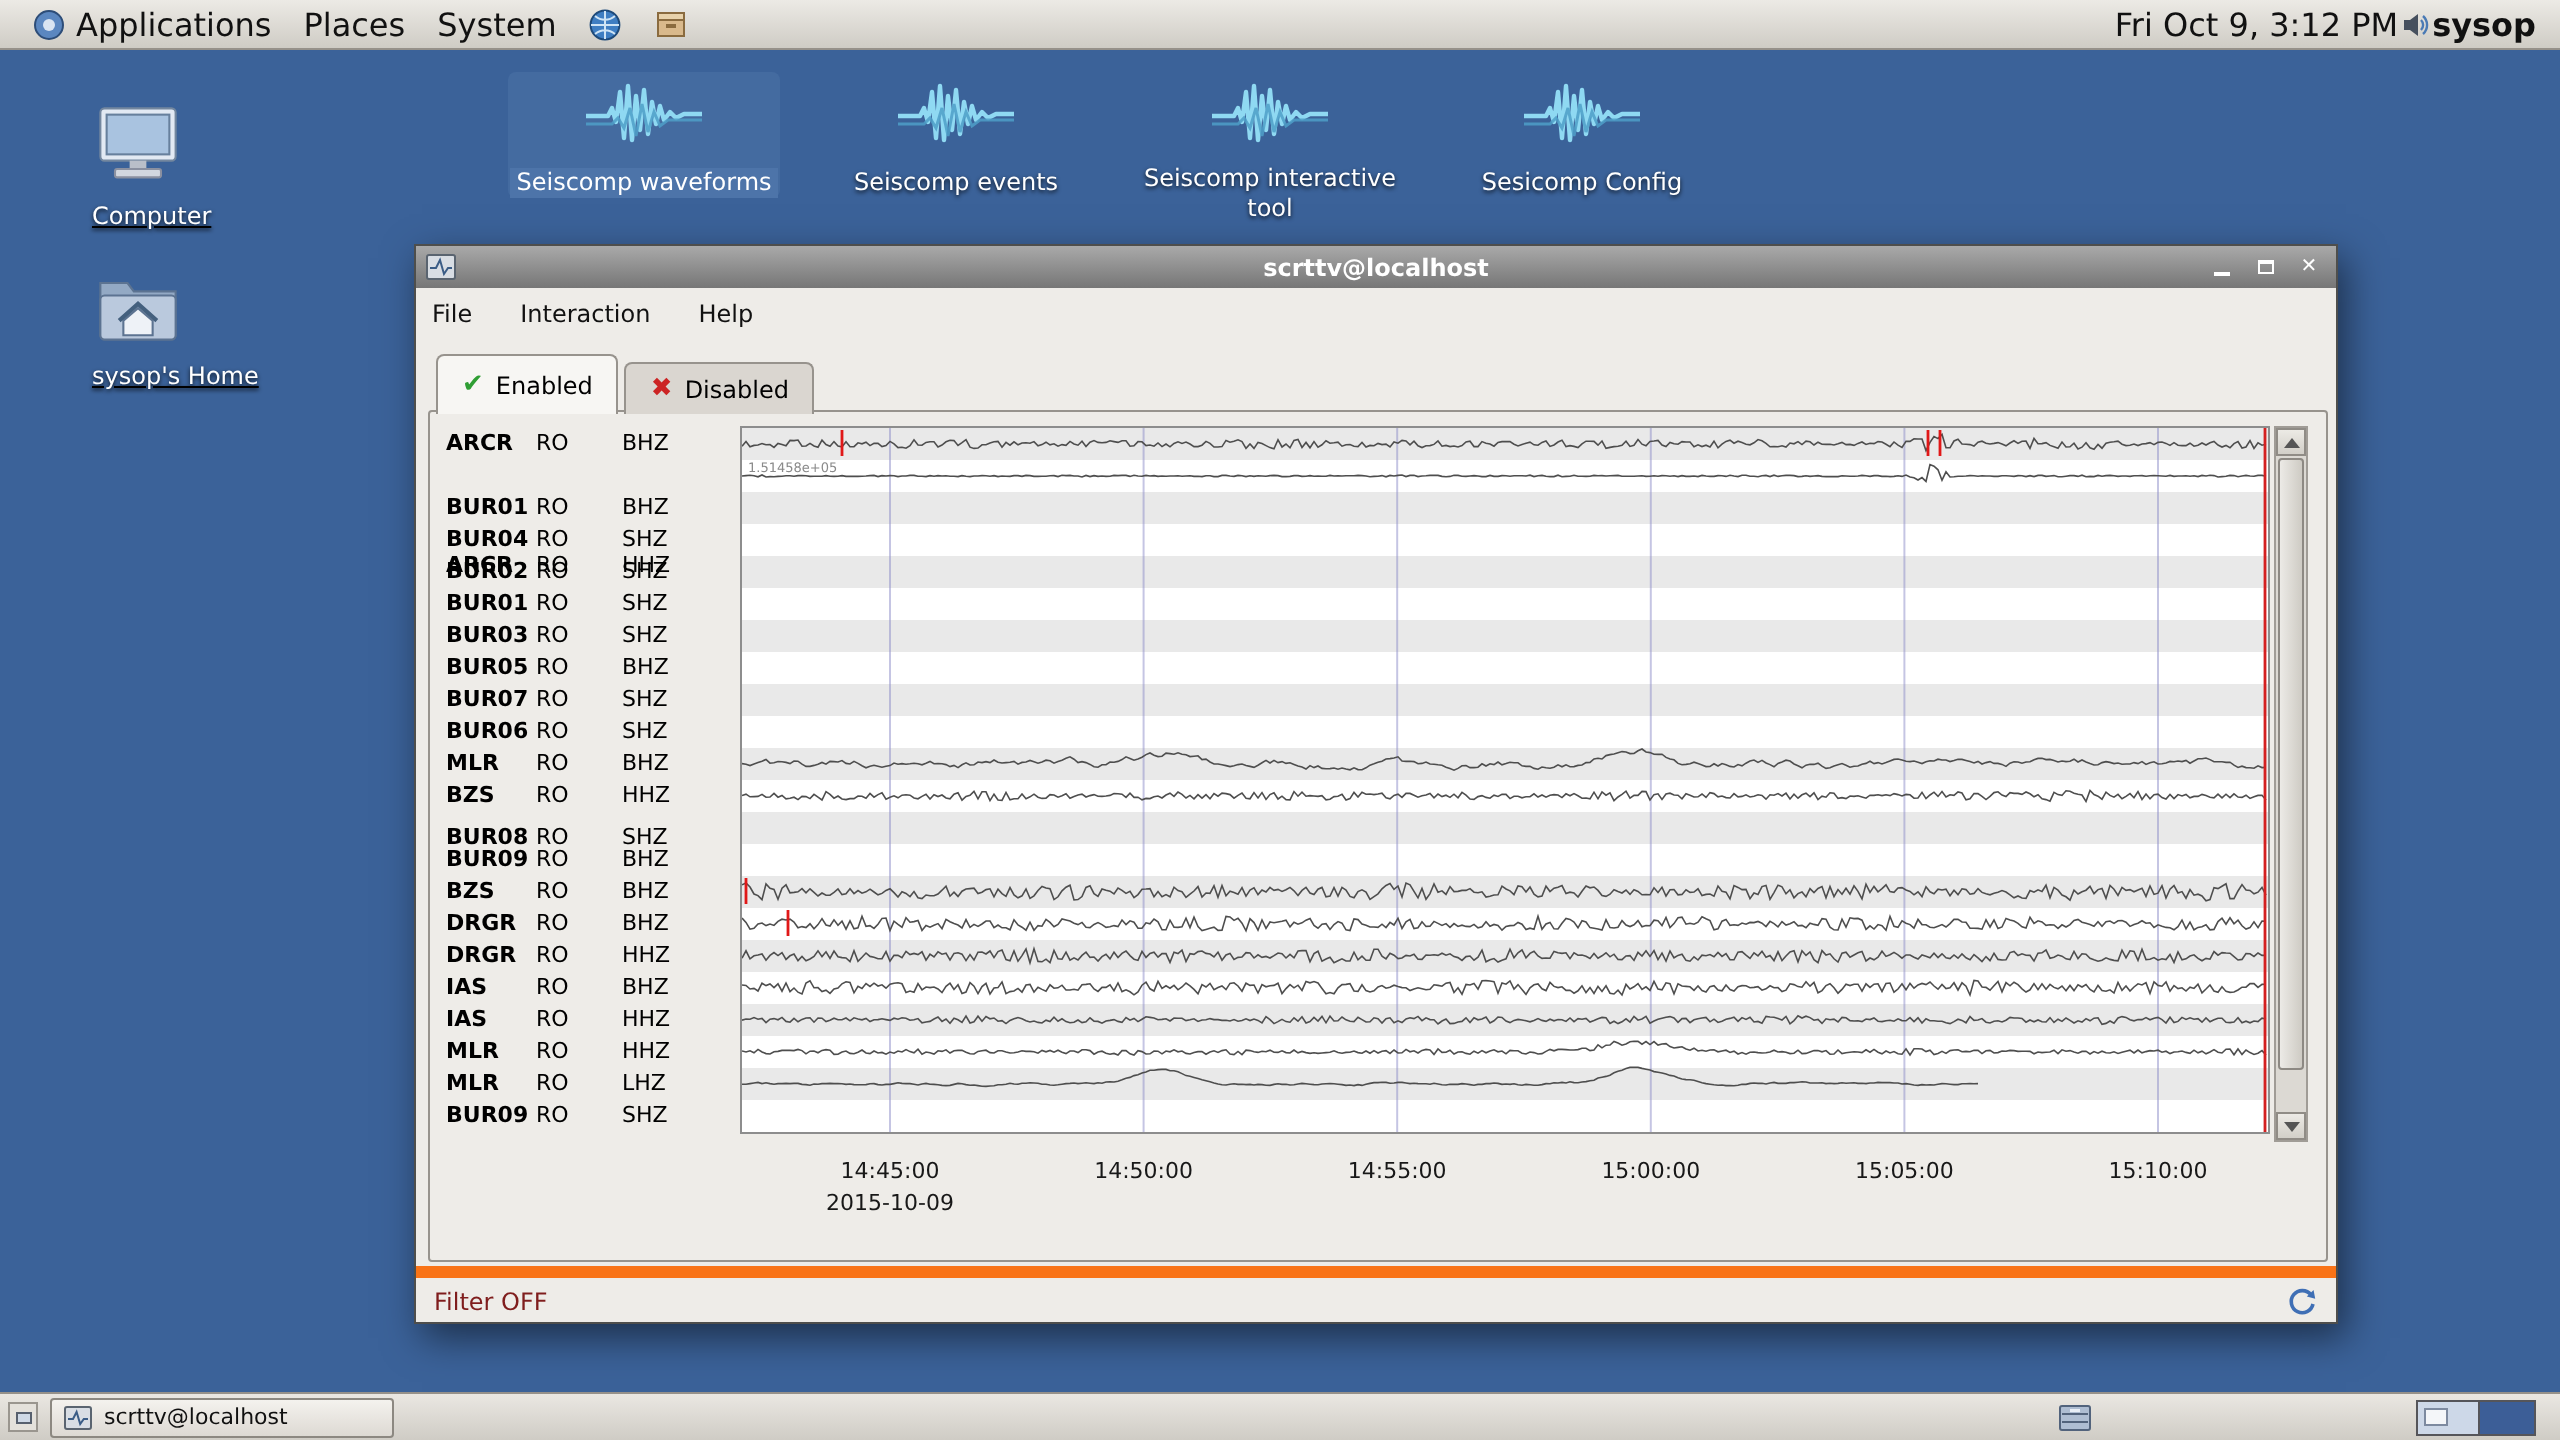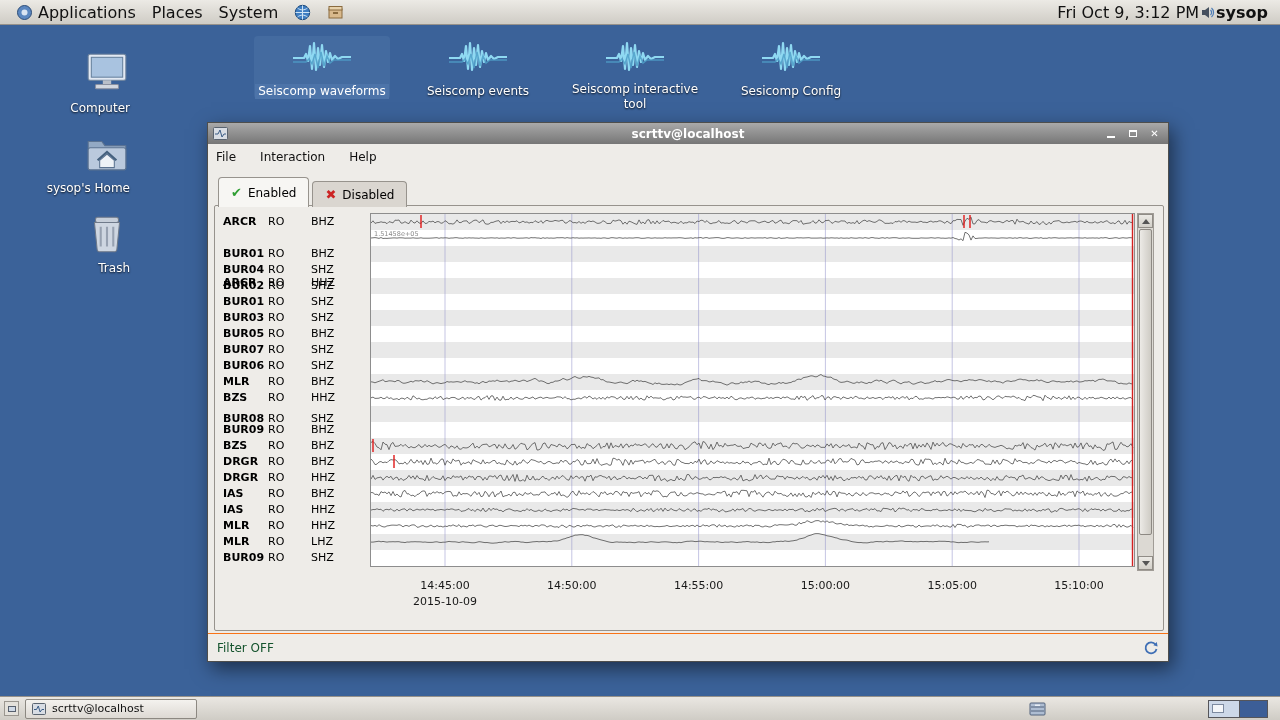--- a/index.html
+++ b/index.html
@@ -9,21 +9,21 @@
   
   .top-panel { position:absolute; top:0; left:0; right:0; height:25px;
     background:linear-gradient(#eceae5,#cfccc5); border-bottom:1px solid #96918a;
     display:flex; align-items:center; padding:0 8px; font-size:16px; color:#111; }
   .menu-btn { display:flex; align-items:center; gap:5px; padding:3px 8px; cursor:default; }
   .panel-ico { width:17px; height:17px; display:inline-block; }
   .panel-right { margin-left:auto; display:flex; align-items:center; }
   .user-label { font-weight:bold; padding-right:4px; }
 
   
-  .desk-icon { position:absolute; width:84px; text-align:right; }
+  .desk-icon { position:absolute; width:84px; text-align:left;text-decoration:underline; }
   .desk-icon .glyph { width:46px; height:42px; margin:0 auto; }
   .desk-icon .dlabel { margin-top:3px; color:#fff; font-size:12px; text-shadow:0 1px 2px rgba(0,0,0,.85); }
 
   
   .launcher { position:absolute; top:36px; width:136px; text-align:center; }
   .launcher .glyph { width:66px; height:40px; margin:0 auto; }
   .launcher .llabel { margin-top:2px; color:#fff; font-size:12px; line-height:15px;
     text-shadow:0 1px 2px rgba(0,0,0,.85); display:inline-block; padding:0 3px; }
   .launcher.selected { background:rgba(88,128,178,.30); border-radius:4px; }
   .launcher.selected .llabel { background:#4d74a9; text-shadow:none; }
@@ -76,22 +76,22 @@
     border-top:5px solid #555; }
   .sb-thumb { position:absolute; left:1px; top:15px; width:13px; height:306px;
     background:linear-gradient(90deg,#eceae6,#cecbc4); border:1px solid #8d8983; border-radius:2px; }
 
   .tick-label { position:absolute; top:456px; width:90px; text-align:center;
     font-size:11px; color:#181818; z-index:2; }
   .date-label { position:absolute; top:472px; left:192px; width:90px; text-align:center;
     font-size:11px; color:#181818; z-index:2; }
 
   .statusbar { position:absolute; left:0; right:0; top:510px; height:29px;
-    border-top:1px solid #f97316; display:flex; align-items:center; padding:0 9px;
-    font-size:12px; color:#14532d;text-align:right; }
+    border-top:6px solid #f97316; display:flex; align-items:center; padding:0 9px;
+    font-size:12px; color:#7f1d1d;text-align:right; }
   .status-ico { margin-left:auto; width:16px; height:16px; }
 
   
   .taskbar { position:absolute; left:0; right:0; bottom:0; height:24px;
     background:linear-gradient(#eae7e2,#cfccc5); border-top:1px solid #96918a;
     display:flex; align-items:center; padding:0 4px; font-size:11px; color:#111; }
   .mini-btn { width:15px; height:15px; border:1px solid #9a968f; background:#e4e1db;
     margin-right:6px; display:flex; align-items:center; justify-content:center; }
   .mini-btn .mrect { width:8px; height:6px; border:1px solid #57606e; background:#cfd9e6; }
   .task-btn { display:flex; align-items:center; gap:6px; width:172px; height:20px; padding:0 6px;
@@ -156,28 +156,20 @@
     <div class="dlabel">Computer</div>
   </div>
   <div class="desk-icon" style="left:46px; top:132px;">
     <svg class="glyph" viewBox="0 0 44 40">
       <path d="M4 9 h13 l3 4 h20 v21 a2 2 0 0 1 -2 2 H6 a2 2 0 0 1 -2 -2 z" fill="#93a9c4" stroke="#5c7391"></path>
       <rect x="4" y="15" width="36" height="21" rx="2" fill="#bac9dd" stroke="#5c7391"></rect>
       <path d="M15 27 l7 -6 7 6 v7 h-14 z" fill="#eef2f7" stroke="#5c7391"></path>
       <path d="M13 27 l9 -8 9 8" fill="none" stroke="#44607e" stroke-width="2"></path>
     </svg>
     <div class="dlabel">sysop's Home</div>
-  </div>
-  <div class="desk-icon" style="left:46px; top:212px;">
-    <svg class="glyph" viewBox="0 0 44 40">
-      <rect x="11" y="5" width="22" height="5" rx="2" fill="#c6ced9" stroke="#6f7a8a"></rect>
-      <path d="M10 10 h24 l-2.5 25 a3 3 0 0 1 -3 3 h-13 a3 3 0 0 1 -3 -3 z" fill="#ced6e1" stroke="#6f7a8a"></path>
-      <path d="M16 14 v19 M22 14 v19 M28 14 v19" stroke="#97a1b1" stroke-width="2" fill="none"></path>
-    </svg>
-    <div class="dlabel">Trash</div>
   </div>
 
   <div class="launcher selected" style="left:254px;">
     <svg class="glyph" viewBox="0 0 64 40">
       <path d="M3 22 H14 L16 18 L18 25 L20 10 L22 33 L24 7 L26 34 L28 12 L30 29 L32 9 L34 31 L36 15 L38 26 L40 17 L42 24 L45 20 L48 23 L52 21 H61" fill="none" stroke="#8fd9f2" stroke-width="2.2" stroke-linejoin="round"></path>
       <path d="M3 26 H16 L19 23 L22 28 L25 18 L28 32 L31 16 L34 30 L37 20 L40 27 L44 24 H61" fill="none" stroke="#4f9fc8" stroke-width="1.5" opacity="0.85"></path>
     </svg>
     <div><span class="llabel">Seiscomp waveforms</span></div>
   </div>
   <div class="launcher" style="left:410px;">

